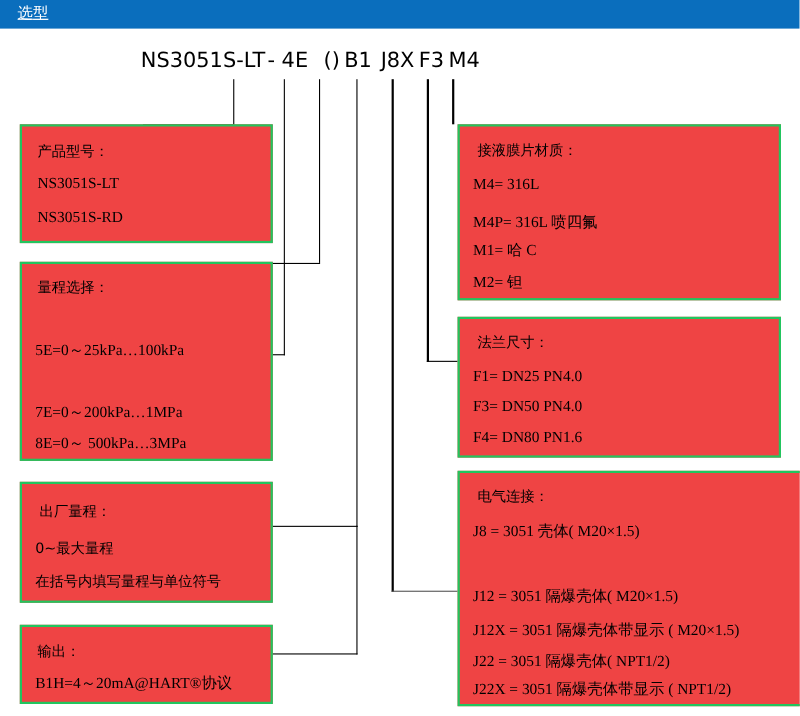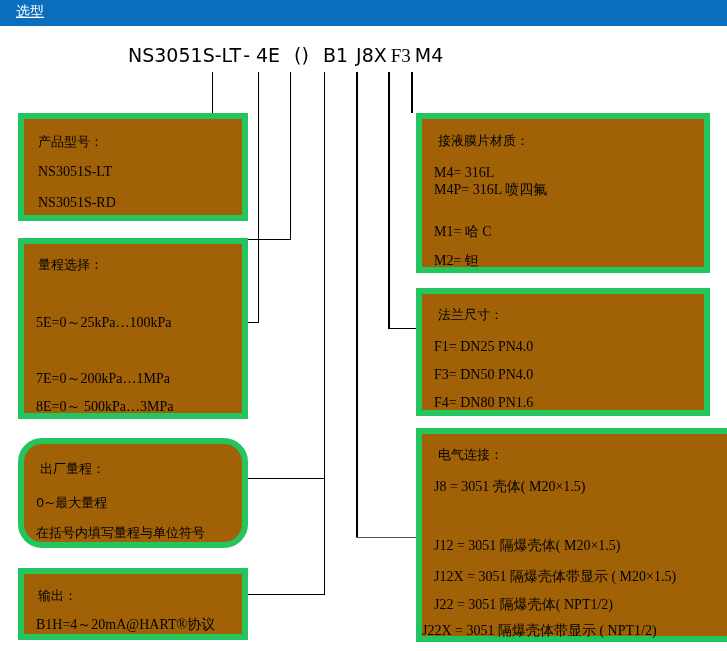--- a/index.html
+++ b/index.html
@@ -27,30 +27,30 @@
     position:absolute;left:128px;top:44px;
     font-family:"DejaVu Sans", sans-serif;
     font-size:19px;color:#000;white-space:nowrap;
     letter-spacing:0px;
   }
   .code-line span{display:inline-block;}
   .cs-model{}
   .cs-dash{margin:0 2px;}
   .cs-4e{margin-left:4px;}
   .cs-paren{margin-left:14px;}
-  .cs-b1{margin-left:14px;}
+  .cs-b1{margin-left:4px;}
   .cs-j8x{margin-left:8px;}
-  .cs-f3{margin-left:4px;font-family:Liberation Serif, serif;}
+  .cs-f3{margin-left:4px;}
   .cs-m4{margin-left:4px;}
 
   
   .box{
     position:absolute;
-    border:6px solid #22c55e;
-    background:#a16207;
+    border:2px solid #22c55e;
+    background:#ef4444;
     box-sizing:border-box;
   }
   .box .bt{
     position:absolute;
     font-size:13.5px;
     color:#000;
     white-space:nowrap;
   }
   .bt.cn{font-family:"DejaVu Sans", sans-serif;font-size:13px;}
   .bt.en{font-family:"Liberation Serif", serif;font-size:14px;}
@@ -101,46 +101,46 @@
   <div class="bt en" style="left:14px;top:76px;">NS3051S-RD</div>
 </div>
 
 <div class="box" style="left:18px;top:238px;width:230px;height:181px;">
   <div class="bt cn" style="left:14px;top:12px;">量程选择：</div>
   <div class="bt mix" style="left:12px;top:70px;">5E=0～25kPa…100kPa</div>
   <div class="bt mix" style="left:12px;top:126px;">7E=0～200kPa…1MPa</div>
   <div class="bt mix" style="left:12px;top:154px;">8E=0～ 500kPa…3MPa</div>
 </div>
 
-<div class="box" style="left:18px;top:438px;width:230px;height:110px;border-radius:24px;">
+<div class="box" style="left:18px;top:438px;width:230px;height:110px;">
   <div class="bt cn" style="left:16px;top:16px;">出厂量程：</div>
   <div class="bt cn" style="left:12px;top:50px;">0~最大量程</div>
   <div class="bt cn" style="left:12px;top:80px;">在括号内填写量程与单位符号</div>
 </div>
 
 <div class="box" style="left:18px;top:568px;width:230px;height:72px;">
   <div class="bt cn" style="left:14px;top:13px;">输出：</div>
   <div class="bt mix" style="left:12px;top:42px;">B1H=4～20mA@HART®协议</div>
 </div>
 
 <div class="box" style="left:416px;top:113px;width:294px;height:160px;">
   <div class="bt cn" style="left:16px;top:13px;font-family:Liberation Mono, monospace;">接液膜片材质：</div>
   <div class="bt mix" style="left:12px;top:46px;">M4= 316L</div>
-  <div class="bt mix" style="left:12px;top:62px;">M4P= 316L 喷四氟</div>
+  <div class="bt mix" style="left:12px;top:78px;">M4P= 316L 喷四氟</div>
   <div class="bt mix" style="left:12px;top:104px;">M1= 哈 C</div>
   <div class="bt mix" style="left:12px;top:133px;">M2= 钽</div>
 </div>
 
 <div class="box" style="left:416px;top:288px;width:294px;height:128px;">
   <div class="bt cn" style="left:16px;top:12px;">法兰尺寸：</div>
   <div class="bt mix" style="left:12px;top:45px;">F1= DN25 PN4.0</div>
   <div class="bt mix" style="left:12px;top:73px;">F3= DN50 PN4.0</div>
   <div class="bt mix" style="left:12px;top:101px;">F4= DN80 PN1.6</div>
 </div>
 
 <div class="box" style="left:416px;top:428px;width:342px;height:214px;">
   <div class="bt cn" style="left:16px;top:12px;">电气连接：</div>
   <div class="bt mix" style="left:12px;top:44px;">J8 = 3051 壳体( M20×1.5)</div>
   <div class="bt mix" style="left:12px;top:103px;">J12 = 3051 隔爆壳体( M20×1.5)</div>
   <div class="bt mix" style="left:12px;top:134px;">J12X = 3051 隔爆壳体带显示 ( M20×1.5)</div>
   <div class="bt mix" style="left:12px;top:162px;">J22 = 3051 隔爆壳体( NPT1/2)</div>
-  <div class="bt mix" style="left:0;top:188px;">J22X = 3051 隔爆壳体带显示 ( NPT1/2)</div>
+  <div class="bt mix" style="left:12px;top:188px;">J22X = 3051 隔爆壳体带显示 ( NPT1/2)</div>
 </div>
 
 </body></html>

